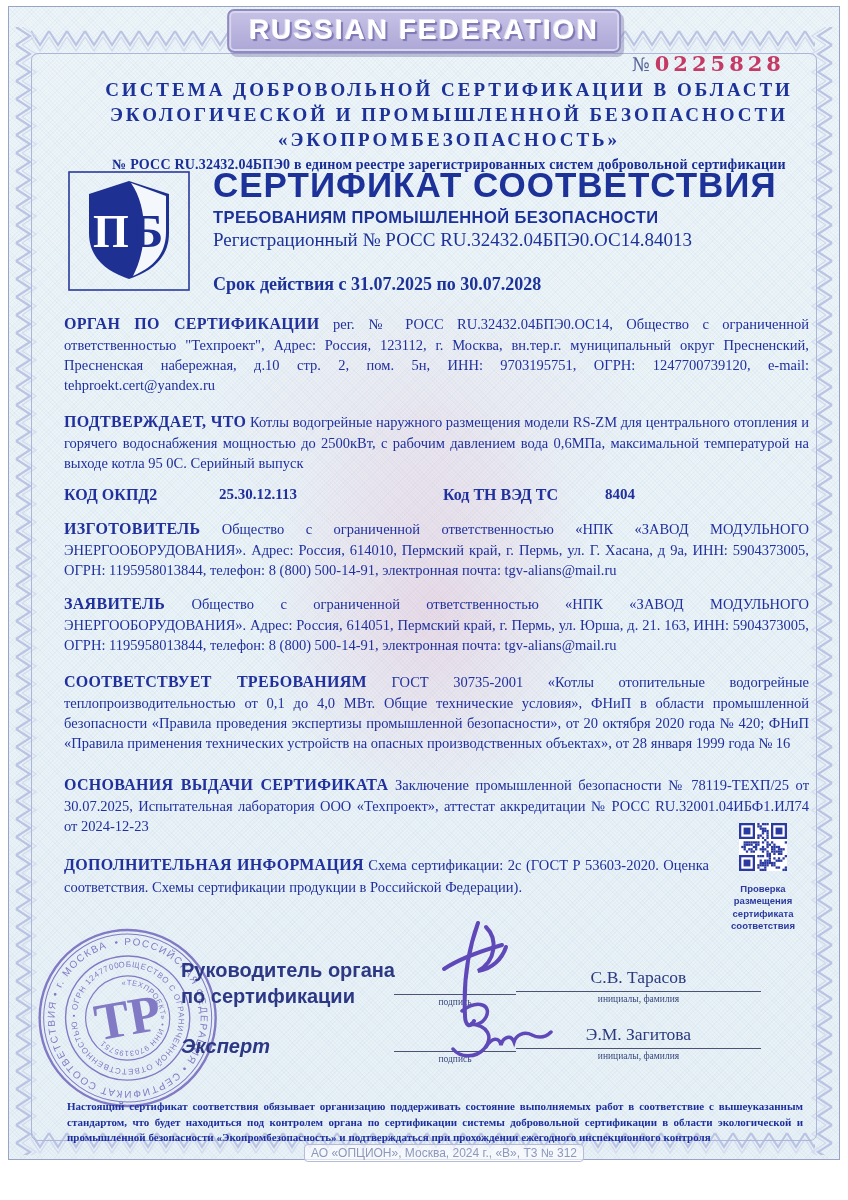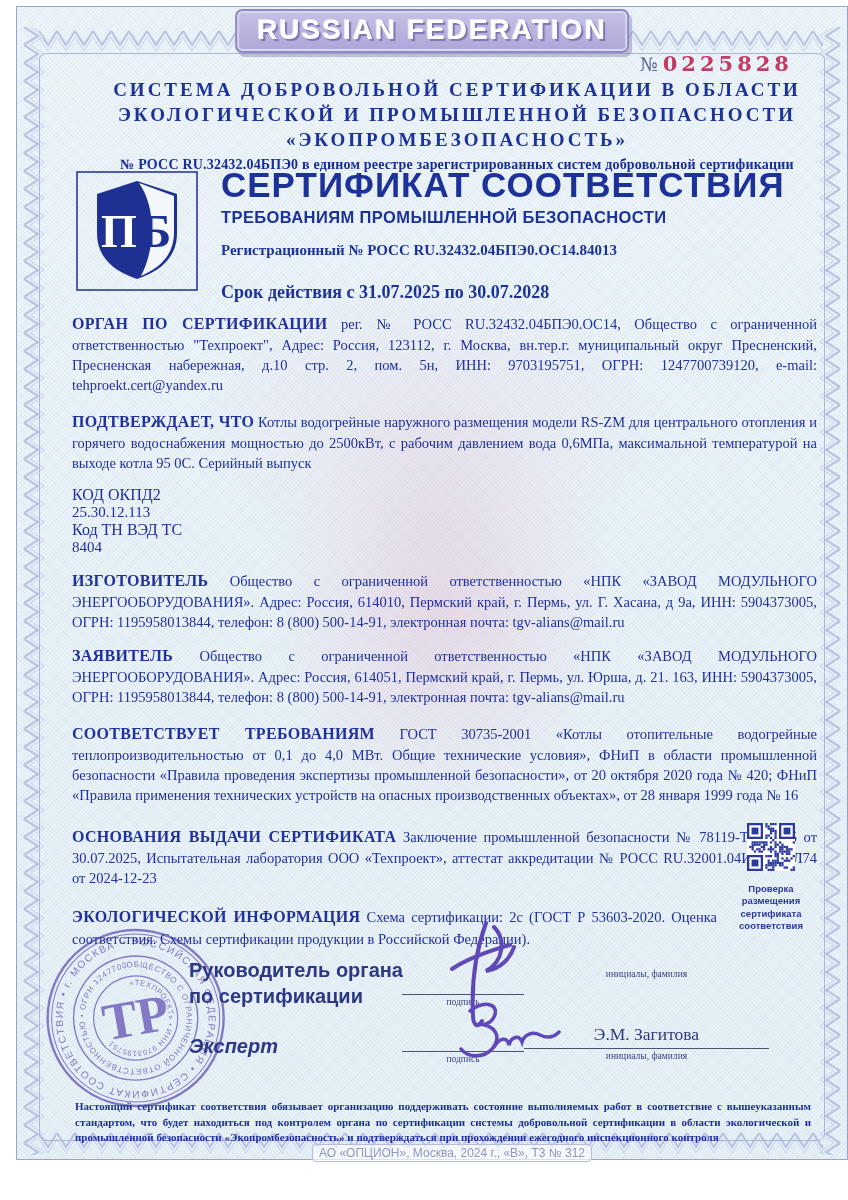--- a/index.html
+++ b/index.html
@@ -1,18 +1,18 @@
 <!DOCTYPE html>
 <html><head>
 <meta charset="utf-8">
 <style>
   html,body{margin:0;padding:0;background:#ffffff;}
   body{width:848px;height:1200px;position:relative;overflow:hidden;
        font-family:"Liberation Serif",serif;-webkit-font-smoothing:antialiased;}
-  .sheet{position:absolute;left:16px;top:6px;width:830px;height:1152px;
+  .sheet{position:absolute;left:8px;top:6px;width:830px;height:1152px;
     border:1px solid #98a5c6;
     background:
       radial-gradient(ellipse 240px 300px at 51% 52%, rgba(224,158,192,.30), rgba(224,158,192,0) 70%),
       radial-gradient(ellipse 320px 210px at 50% 36%, rgba(224,168,200,.16), rgba(224,168,200,0) 70%),
       repeating-linear-gradient(45deg, rgba(110,150,200,.055) 0 1px, rgba(0,0,0,0) 1px 3px),
       repeating-linear-gradient(-45deg, rgba(110,150,200,.055) 0 1px, rgba(0,0,0,0) 1px 3px),
       linear-gradient(#edf5f8,#e8f1f6);}
   .inner-frame{position:absolute;left:22px;top:46px;width:784px;height:1086px;
     border:1px solid #aab6da;border-radius:7px;}
   .band{position:absolute;opacity:.9;}
@@ -26,27 +26,27 @@
   .cert-no .no-sign{color:#56639a;font-size:19px;}
   .cert-no .no-val{color:#c43a64;font-size:21px;font-weight:bold;letter-spacing:4px;}
   .head-block{position:absolute;left:0;top:70px;width:100%;text-align:center;z-index:5;
     color:#1d3299;margin-left:25px;}
   .head-line{font-size:19px;font-weight:600;letter-spacing:3px;line-height:1.32;}
   .head-registry{margin-top:5px;font-size:14px;font-weight:bold;letter-spacing:0.2px;color:#182d96;}
   .logo{position:absolute;left:56px;top:162px;z-index:5;}
   .title-block{position:absolute;left:204px;top:158px;width:612px;z-index:5;color:#1d3299;}
   .t-main{font-family:"Liberation Sans",sans-serif;font-weight:bold;font-size:35px;letter-spacing:1px;}
   .t-sub{font-family:"Liberation Sans",sans-serif;font-weight:bold;font-size:16.5px;letter-spacing:.4px;margin-top:3px;}
-  .t-reg{font-weight:bold;font-size:15px;margin-top:15px;}
+  .t-reg{font-weight:normal;font-size:19px;margin-top:2px;}
   .t-val{font-weight:bold;font-size:18px;margin-top:23px;}
   .content{position:absolute;left:55px;top:306px;width:745px;z-index:5;color:#20309c;
     font-size:14.5px;text-align:justify;}
   .sec{margin:0 0 13px 0;line-height:1.38;}
   .lbl{font-weight:bold;font-size:16px;letter-spacing:.3px;}
-  .codes{display:flex;margin:2px 0 14px 0;font-weight:normal;flex-direction:column;}
+  .codes{display:flex;margin:2px 0 14px 0;font-weight:bold;}
   .codes .c1{width:155px;font-size:16px;}
   .codes .c2{width:224px;font-size:15px;}
   .codes .c3{width:162px;font-size:16px;}
   .codes .c4{font-size:15px;}
   .sec.additional{padding-right:100px;margin-bottom:0;}
   .qr-block{position:absolute;left:714px;top:816px;width:80px;text-align:center;z-index:5;}
   .qr-caption{margin-top:12px;font-family:"Liberation Sans",sans-serif;font-weight:bold;
     font-size:9.5px;line-height:1.3;color:#2b3a9e;}
   .stamp{position:absolute;left:24px;top:916px;z-index:3;opacity:.85;transform:rotate(-10deg);}
   .sign-area{position:absolute;left:55px;top:938px;width:745px;height:150px;z-index:5;}
@@ -174,21 +174,21 @@
     </p>
     <p class="sec" style="margin-bottom:21px;">
       <span class="lbl">СООТВЕТСТВУЕТ ТРЕБОВАНИЯМ</span>
       <span>ГОСТ 30735-2001 «Котлы отопительные водогрейные теплопроизводительностью от 0,1 до 4,0 МВт. Общие технические условия», ФНиП в области промышленной безопасности «Правила проведения экспертизы промышленной безопасности», от 20 октября 2020 года № 420; ФНиП «Правила применения технических устройств на опасных производственных объектах», от 28 января 1999 года № 16</span>
     </p>
     <p class="sec" style="margin-bottom:18px;">
       <span class="lbl">ОСНОВАНИЯ ВЫДАЧИ СЕРТИФИКАТА</span>
       <span>Заключение промышленной безопасности № 78119-ТЕХП/25 от 30.07.2025, Испытательная лаборатория ООО «Техпроект», аттестат аккредитации № РОСС RU.32001.04ИБФ1.ИЛ74 от 2024-12-23</span>
     </p>
     <p class="sec additional">
-      <span class="lbl">ЭКОЛОГИЧЕСКОЙ ИНФОРМАЦИЯ</span>
+      <span class="lbl">ДОПОЛНИТЕЛЬНАЯ ИНФОРМАЦИЯ</span>
       <span>Схема сертификации: 2с (ГОСТ Р 53603-2020. Оценка соответствия. Схемы сертификации продукции в Российской Федерации).</span>
     </p>
   </div>
 
   <div class="qr-block">
     <svg id="qr-svg" width="48" height="48" viewBox="0 0 46.2 46.2" style="display:block;margin:0 auto;">
         <rect width="46.2" height="46.2" fill="#ffffff"></rect>
         <rect x="17.6" y="0" width="2.2" height="2.2" fill="#2b3a9e"></rect>
         <rect x="22" y="0" width="2.2" height="2.2" fill="#2b3a9e"></rect>
         <rect x="24.200000000000003" y="0" width="2.2" height="2.2" fill="#2b3a9e"></rect>
@@ -354,20 +354,21 @@
       <g fill="none" stroke="#5f48b8" stroke-width="4" stroke-linecap="round">
         <path d="M62,8 C54,30 47,62 49,100 C49,110 54,114 58,106"></path>
         <path d="M28,54 C46,42 72,34 86,30"></path>
         <path d="M70,12 C82,24 80,46 62,56 C76,54 86,44 90,32"></path>
       </g>
     </svg>
     <div class="sig-line sl1">
       <div class="cap">подпись</div>
     </div>
     <div class="name-block nb1">
+      <div class="nm">С.В. Тарасов</div>
       <div class="cap">инициалы, фамилия</div>
     </div>
 
     <div class="role role2">
       <div>Эксперт</div>
     </div>
     <svg class="sig-img sig2" width="120" height="70" viewBox="0 0 120 70">
       <g fill="none" stroke="#5f48b8" stroke-width="3.5" stroke-linecap="round">
         <path d="M26,14 C42,2 56,8 50,20 C46,28 38,28 34,27 C52,28 58,40 48,52 C40,61 24,61 17,52"></path>
         <path d="M50,50 C56,40 63,40 65,48 C67,40 75,37 78,45 C80,38 88,34 96,38 C104,42 110,40 115,35"></path>

